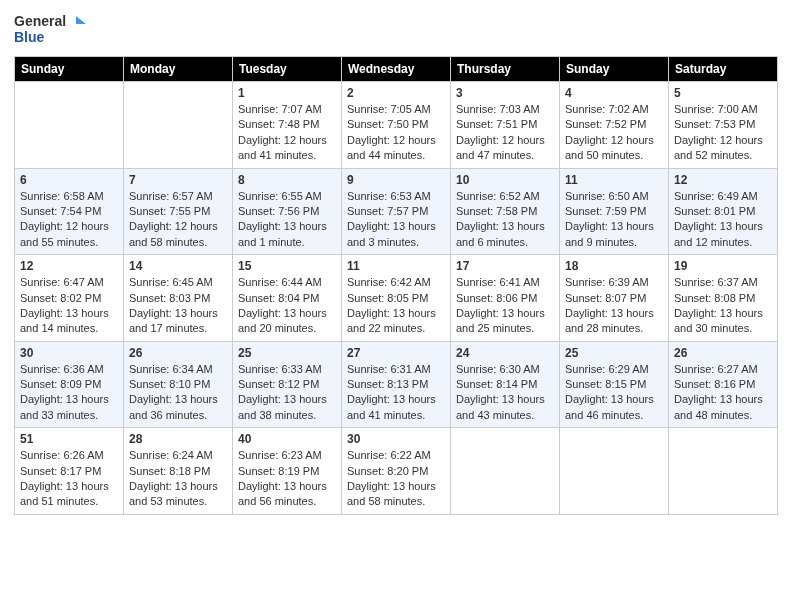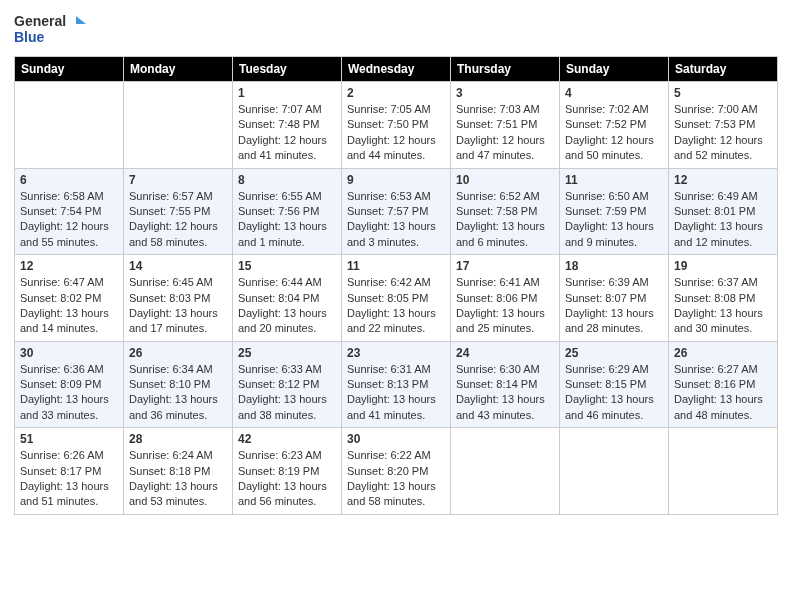--- a/index.html
+++ b/index.html
@@ -202,21 +202,21 @@
           </td>
           <td>
             <div class="day-num">26</div>
             <div class="day-info">Sunrise: 6:34 AM<br>Sunset: 8:10 PM<br>Daylight: 13 hours and 36 minutes.</div>
           </td>
           <td>
             <div class="day-num">25</div>
             <div class="day-info">Sunrise: 6:33 AM<br>Sunset: 8:12 PM<br>Daylight: 13 hours and 38 minutes.</div>
           </td>
           <td>
-            <div class="day-num">23</div>
+            <div class="day-num">27</div>
             <div class="day-info">Sunrise: 6:31 AM<br>Sunset: 8:13 PM<br>Daylight: 13 hours and 41 minutes.</div>
           </td>
           <td>
             <div class="day-num">24</div>
             <div class="day-info">Sunrise: 6:30 AM<br>Sunset: 8:14 PM<br>Daylight: 13 hours and 43 minutes.</div>
           </td>
           <td>
             <div class="day-num">25</div>
             <div class="day-info">Sunrise: 6:29 AM<br>Sunset: 8:15 PM<br>Daylight: 13 hours and 46 minutes.</div>
           </td>
@@ -228,21 +228,21 @@
         <tr>
           <td>
             <div class="day-num">51</div>
             <div class="day-info">Sunrise: 6:26 AM<br>Sunset: 8:17 PM<br>Daylight: 13 hours and 51 minutes.</div>
           </td>
           <td>
             <div class="day-num">28</div>
             <div class="day-info">Sunrise: 6:24 AM<br>Sunset: 8:18 PM<br>Daylight: 13 hours and 53 minutes.</div>
           </td>
           <td>
-            <div class="day-num">42</div>
+            <div class="day-num">40</div>
             <div class="day-info">Sunrise: 6:23 AM<br>Sunset: 8:19 PM<br>Daylight: 13 hours and 56 minutes.</div>
           </td>
           <td>
             <div class="day-num">30</div>
             <div class="day-info">Sunrise: 6:22 AM<br>Sunset: 8:20 PM<br>Daylight: 13 hours and 58 minutes.</div>
           </td>
           <td class="empty-cell"></td>
           <td class="empty-cell"></td>
           <td class="empty-cell"></td>
         </tr>

